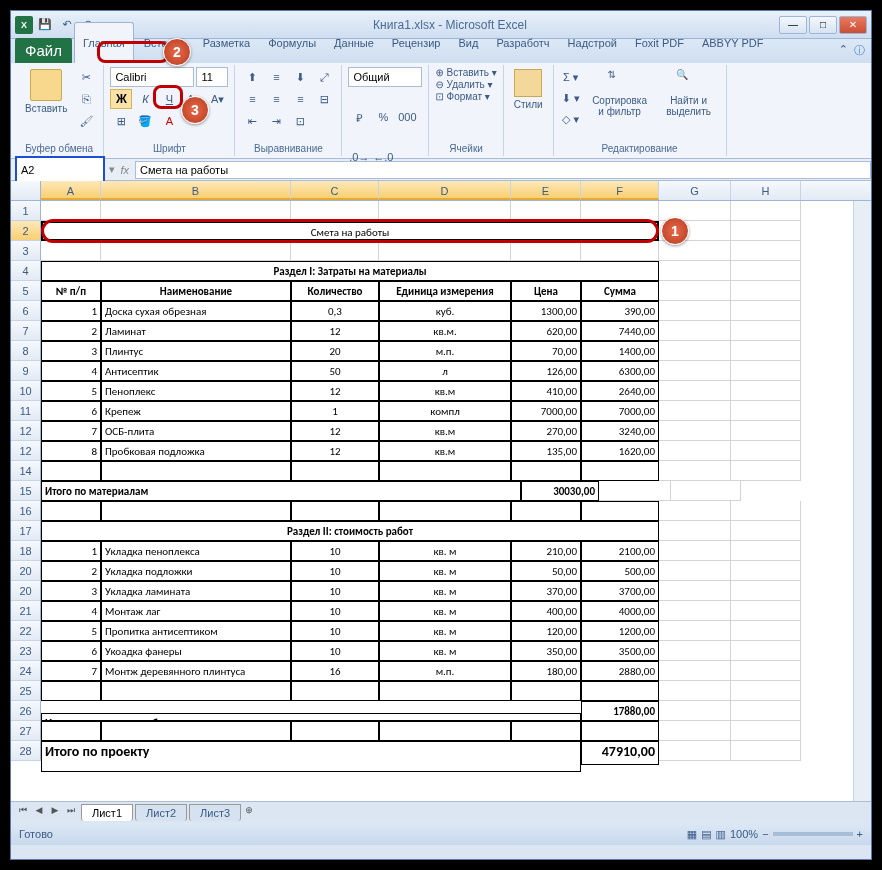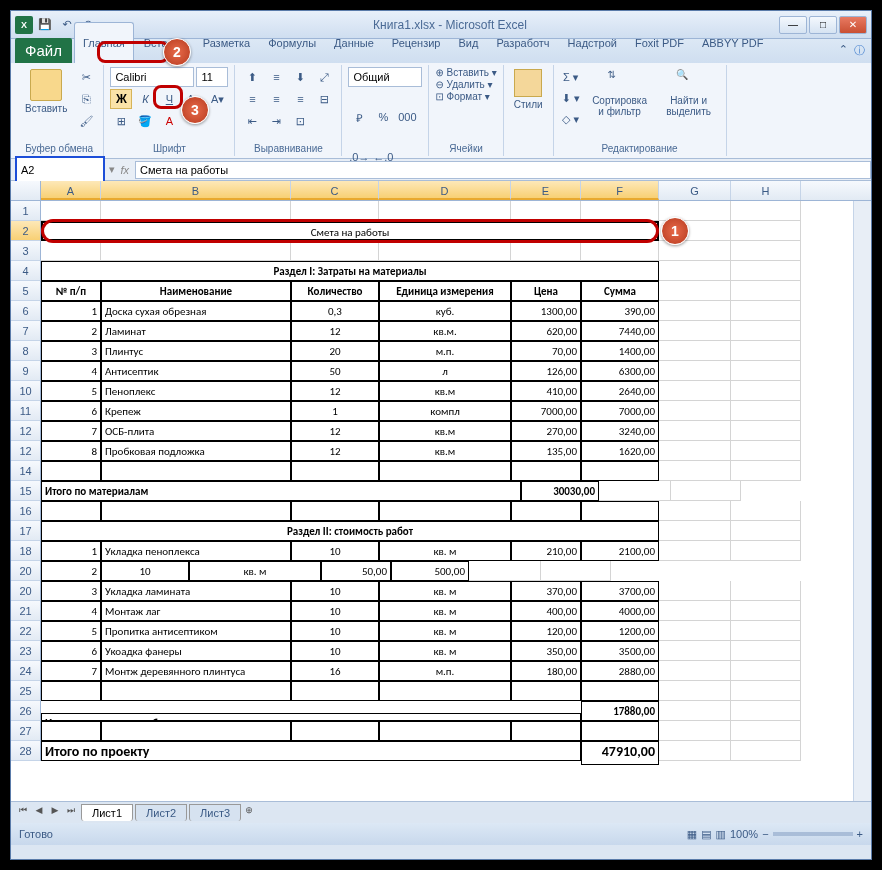--- a/index.html
+++ b/index.html
@@ -431,20 +431,21 @@
             <div class="cell col-B tb">Укладка пеноплекса</div>
             <div class="cell col-C tb center">10</div>
             <div class="cell col-D tb center">кв. м</div>
             <div class="cell col-E tb right">210,00</div>
             <div class="cell col-F tb right">2100,00</div>
             <div class="cell col-G"></div>
             <div class="cell col-H"></div>
           </div>
           <div class="row">
             <div class="cell col-A tb right">2</div>
+            <div class="cell col-B tb">Укладка подложки</div>
             <div class="cell col-C tb center">10</div>
             <div class="cell col-D tb center">кв. м</div>
             <div class="cell col-E tb right">50,00</div>
             <div class="cell col-F tb right">500,00</div>
             <div class="cell col-G"></div>
             <div class="cell col-H"></div>
           </div>
           <div class="row">
             <div class="cell col-A tb right">3</div>
             <div class="cell col-B tb">Укладка  ламината</div>
@@ -515,21 +516,21 @@
             <div class="cell col-A tb"></div>
             <div class="cell col-B tb"></div>
             <div class="cell col-C tb"></div>
             <div class="cell col-D tb"></div>
             <div class="cell col-E tb"></div>
             <div class="cell col-F tb"></div>
             <div class="cell col-G"></div>
             <div class="cell col-H"></div>
           </div>
           <div class="row">
-            <div class="cell tb bold big" style="width: 540px; height: 20px;">Итого по проекту</div>
+            <div class="cell tb bold big" style="width: 540px; height: 31px;">Итого по проекту</div>
             <div class="cell col-F tb bold big right" style="height: 24px;">47910,00</div>
             <div class="cell col-G"></div>
             <div class="cell col-H"></div>
           </div>
         </div>
     </div>
     <div class="scroll-v"></div>
 
     <div class="callout-ring" style="left:30px; top:38px; width:618px; height:24px; border-radius:12px;"></div>
     <div class="callout-num" style="left:650px; top:36px;">1</div>

